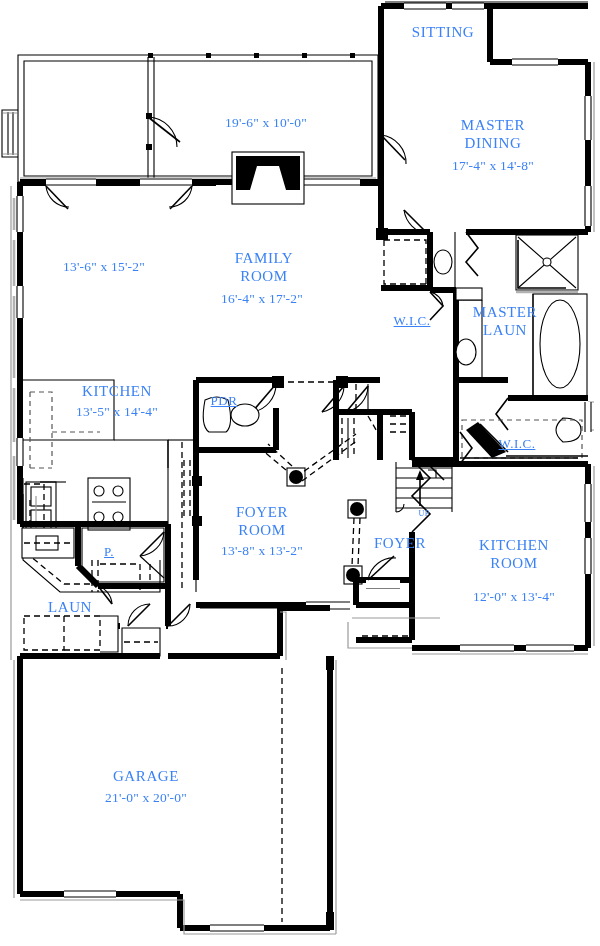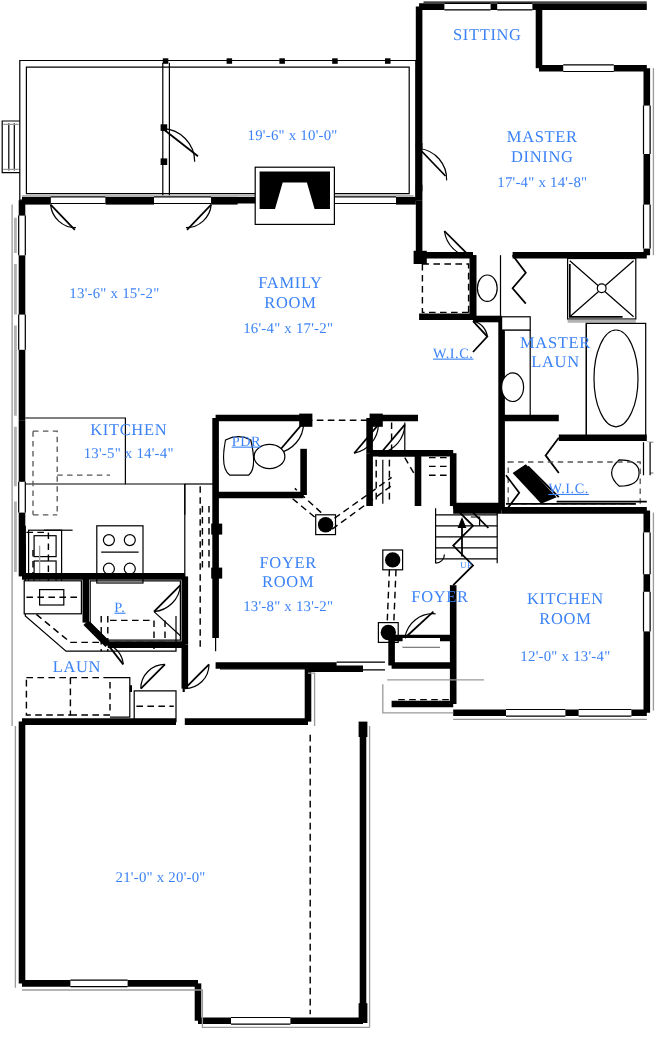--- a/index.html
+++ b/index.html
@@ -467,17 +467,18 @@
 
 <div class="lbl rname" style="left:434px;top:537px;width:160px;">
   <span>KITCHEN</span><br><span>ROOM</span>
 </div>
 <div class="lbl rdim" style="left:434px;top:589px;width:160px;"><span>12'-0" x 13'-4"</span></div>
 
 <div class="lbl small" style="left:89px;top:544px;width:40px;"><span>P.</span></div>
 
 <div class="lbl rname" style="left:12px;top:599px;width:80px;text-align:right;"><span>LAUN</span></div>
 
+<div class="lbl rname" style="left:66px;top:768px;width:160px;"><span>GARAGE</span></div>
 <div class="lbl rdim" style="left:66px;top:790px;width:160px;"><span>21'-0" x 20'-0"</span></div>
 
 <div class="lbl tiny" style="left:410px;top:509px;width:28px;"><span>UP</span></div>
 
 </div>
 
 </body></html>

